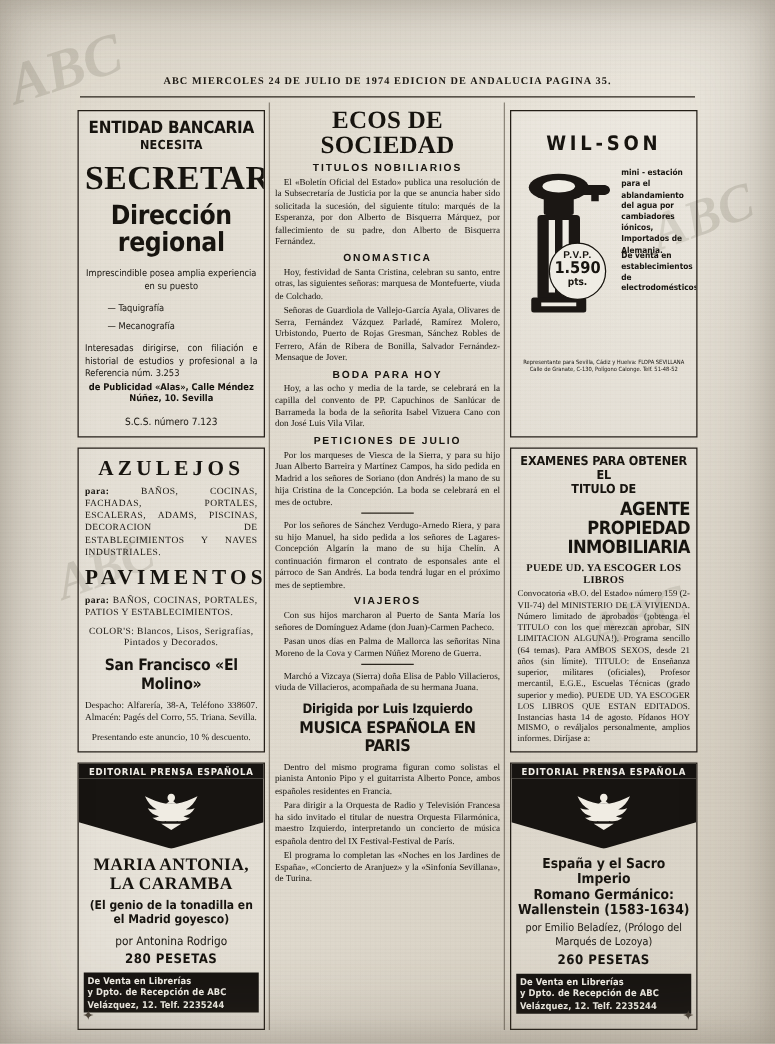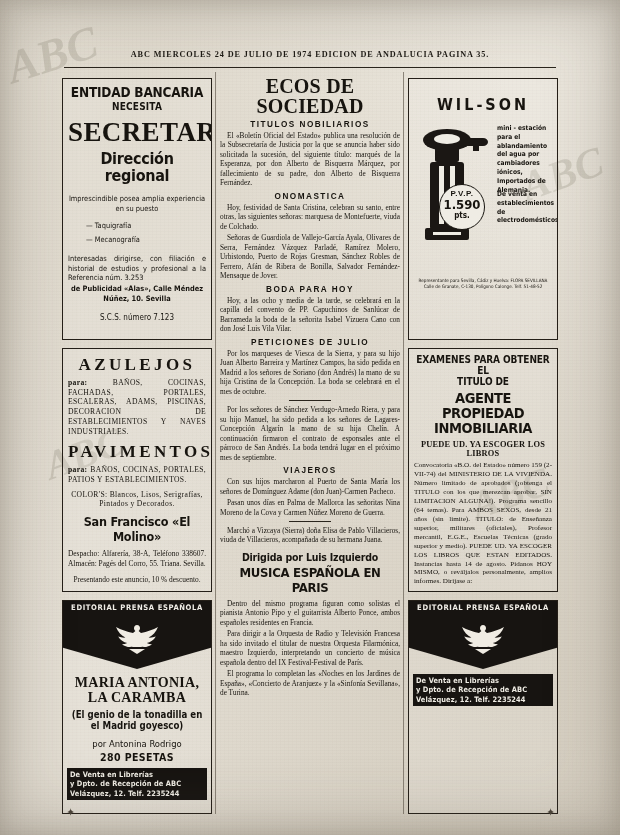--- a/index.html
+++ b/index.html
@@ -23,21 +23,21 @@
     background-image:
       repeating-linear-gradient(0deg, rgba(120,110,95,.10) 0px, rgba(120,110,95,.10) 1px, rgba(0,0,0,0) 1px, rgba(0,0,0,0) 3px),
       repeating-linear-gradient(90deg, rgba(120,110,95,.07) 0px, rgba(120,110,95,.07) 1px, rgba(0,0,0,0) 1px, rgba(0,0,0,0) 4px);}
   .vignette{position:absolute;inset:0;pointer-events:none;
     box-shadow: inset 0 0 70px rgba(90,80,65,.38), inset 0 0 22px rgba(90,80,65,.22);}
 
   
   .wm{position:absolute;pointer-events:none;color:rgba(120,112,96,.22);
       font-family:"Liberation Serif", serif;font-weight:bold;font-style:italic;}
 
-  .sheet{position:absolute;left:62px;top:50px;width:480px;height:770px;}
+  .sheet{position:absolute;left:62px;top:60px;width:480px;height:770px;}
 
   .masthead{position:absolute;left:0;top:0;width:496px;height:18px;
     text-align:center;font-family:"Liberation Serif",serif;font-weight:bold;
     font-size:8.2px;letter-spacing:.9px;color:#1d1a14;white-space:nowrap;}
   .mast-rule{position:absolute;left:2px;top:17px;width:492px;height:1px;background:#2a251d;}
 
   .cols{position:absolute;left:0;top:22px;width:496px;height:746px;}
   .col{position:absolute;top:0;height:746px;}
   .col-l{left:0;width:150px;}
   .col-c{left:158px;width:180px;}
@@ -51,21 +51,21 @@
 
   .ctr{text-align:center;}
   .just{text-align:justify;}
   .t-entidad{font-family:"DejaVu Sans Condensed","DejaVu Sans",sans-serif;font-weight:bold;
     font-size:13.5px;letter-spacing:-.2px;line-height:1.05;}
   .t-necesita{font-family:"DejaVu Sans Condensed","DejaVu Sans",sans-serif;font-weight:bold;
     font-size:10px;letter-spacing:.2px;}
   .t-secretaria{font-family:"Liberation Serif",serif;font-weight:bold;font-size:27px;
     letter-spacing:.4px;line-height:1;}
   .t-direccion{font-family:"DejaVu Sans Condensed","DejaVu Sans",sans-serif;font-weight:bold;
-    font-size:16px;line-height:1.05;letter-spacing:-.3px;}
+    font-size:21px;line-height:1.05;letter-spacing:-.3px;}
   .t-body{font-family:"DejaVu Sans Condensed","DejaVu Sans",sans-serif;font-size:7.4px;
     line-height:1.32;}
   .t-body-b{font-family:"DejaVu Sans Condensed","DejaVu Sans",sans-serif;font-size:7.4px;
     font-weight:bold;line-height:1.32;}
   .t-scs{font-family:"DejaVu Sans Condensed","DejaVu Sans",sans-serif;font-size:8px;}
 
   .t-azulejos{font-family:"Liberation Serif",serif;font-weight:bold;font-size:17px;
     letter-spacing:3.4px;}
   .t-serif-sm{font-family:"Liberation Serif",serif;font-size:7.6px;line-height:1.28;
     letter-spacing:.35px;}
@@ -121,21 +121,21 @@
     font-size:8px;letter-spacing:.5px;margin-top:4px;}
   .pvp .l2{font-family:"DejaVu Sans Condensed","DejaVu Sans",sans-serif;font-weight:bold;
     font-size:13px;line-height:1;}
   .pvp .l3{font-family:"DejaVu Sans Condensed","DejaVu Sans",sans-serif;font-weight:bold;
     font-size:8px;}
 
   
   .ag-h1{font-family:"DejaVu Sans Condensed","DejaVu Sans",sans-serif;font-weight:bold;
     font-size:10px;text-align:center;line-height:1.12;letter-spacing:-.1px;}
   .ag-h2{font-family:"DejaVu Sans Condensed","DejaVu Sans",sans-serif;font-weight:bold;
-    font-size:14.5px;text-align:center;line-height:1.05;letter-spacing:-.4px;}
+    font-size:14.5px;text-align:right;line-height:1.05;letter-spacing:-.4px;}
   .ag-lead{font-family:"Liberation Serif",serif;font-weight:bold;font-size:8.4px;
     text-align:center;letter-spacing:.2px;}
   .ag-body{font-family:"Liberation Serif",serif;font-size:7.1px;line-height:1.26;
     text-align:justify;}
   .ag-centro{font-family:"Liberation Serif",serif;font-weight:bold;font-size:8.6px;
     text-align:center;letter-spacing:.6px;line-height:1.15;}
 
   .corner{position:absolute;font-size:11px;color:#4a4238;}
 </style>
 </head>
@@ -327,20 +327,27 @@
             <svg class="eagle" viewBox="0 0 68 34">
               <g fill="#f0ece3">
                 <path d="M34 4c-2 0-3 1.4-3 3.2 0 1.2.6 2.1 1.4 2.7L30 12h8l-2.4-2.1c.8-.6 1.4-1.5 1.4-2.7C37 5.4 36 4 34 4z"></path>
                 <path d="M30 12c-6-1-12-3.4-17-6 2 5 5.4 8.6 9.4 10.6-2.6.2-5-.2-7.2-1 2 3.6 5.4 5.8 9 6.4-1.6.8-3.4 1.2-5.2 1.2 3.2 2.6 7.4 3.4 11 2.4l3-1.6V12z"></path>
                 <path d="M38 12c6-1 12-3.4 17-6-2 5-5.4 8.6-9.4 10.6 2.6.2 5-.2 7.2-1-2 3.6-5.4 5.8-9 6.4 1.6.8 3.4 1.2 5.2 1.2-3.2 2.6-7.4 3.4-11 2.4l-3-1.6V12z"></path>
                 <rect x="29" y="12" width="10" height="14" rx="1"></rect>
                 <path d="M26 28h16l-8 5z"></path>
               </g>
             </svg>
           </div>
+          <div style="padding:6px 5px 0;">
+            <div class="t-booksub ctr" style="font-size:11px;">España y el Sacro Imperio</div>
+            <div class="t-booksub ctr" style="font-size:11px;">Romano Germánico:</div>
+            <div class="t-booksub ctr" style="font-size:11px;">Wallenstein (1583-1634)</div>
+            <div class="t-bookaut ctr" style="margin-top:4px;font-size:8.6px;line-height:1.2;">por Emilio Beladíez, (Prólogo del Marqués de Lozoya)</div>
+            <div class="t-bookpes ctr" style="margin-top:3px;">260 PESETAS</div>
+          </div>
           <div class="venta" style="margin:5px 4px 0;">
             <div>De Venta en Librerías</div>
             <div>y Dpto. de Recepción de ABC</div>
             <div>Velázquez, 12. Telf. 2235244</div>
           </div>
         </div>
       </div>
     </div>
   </div>
 

